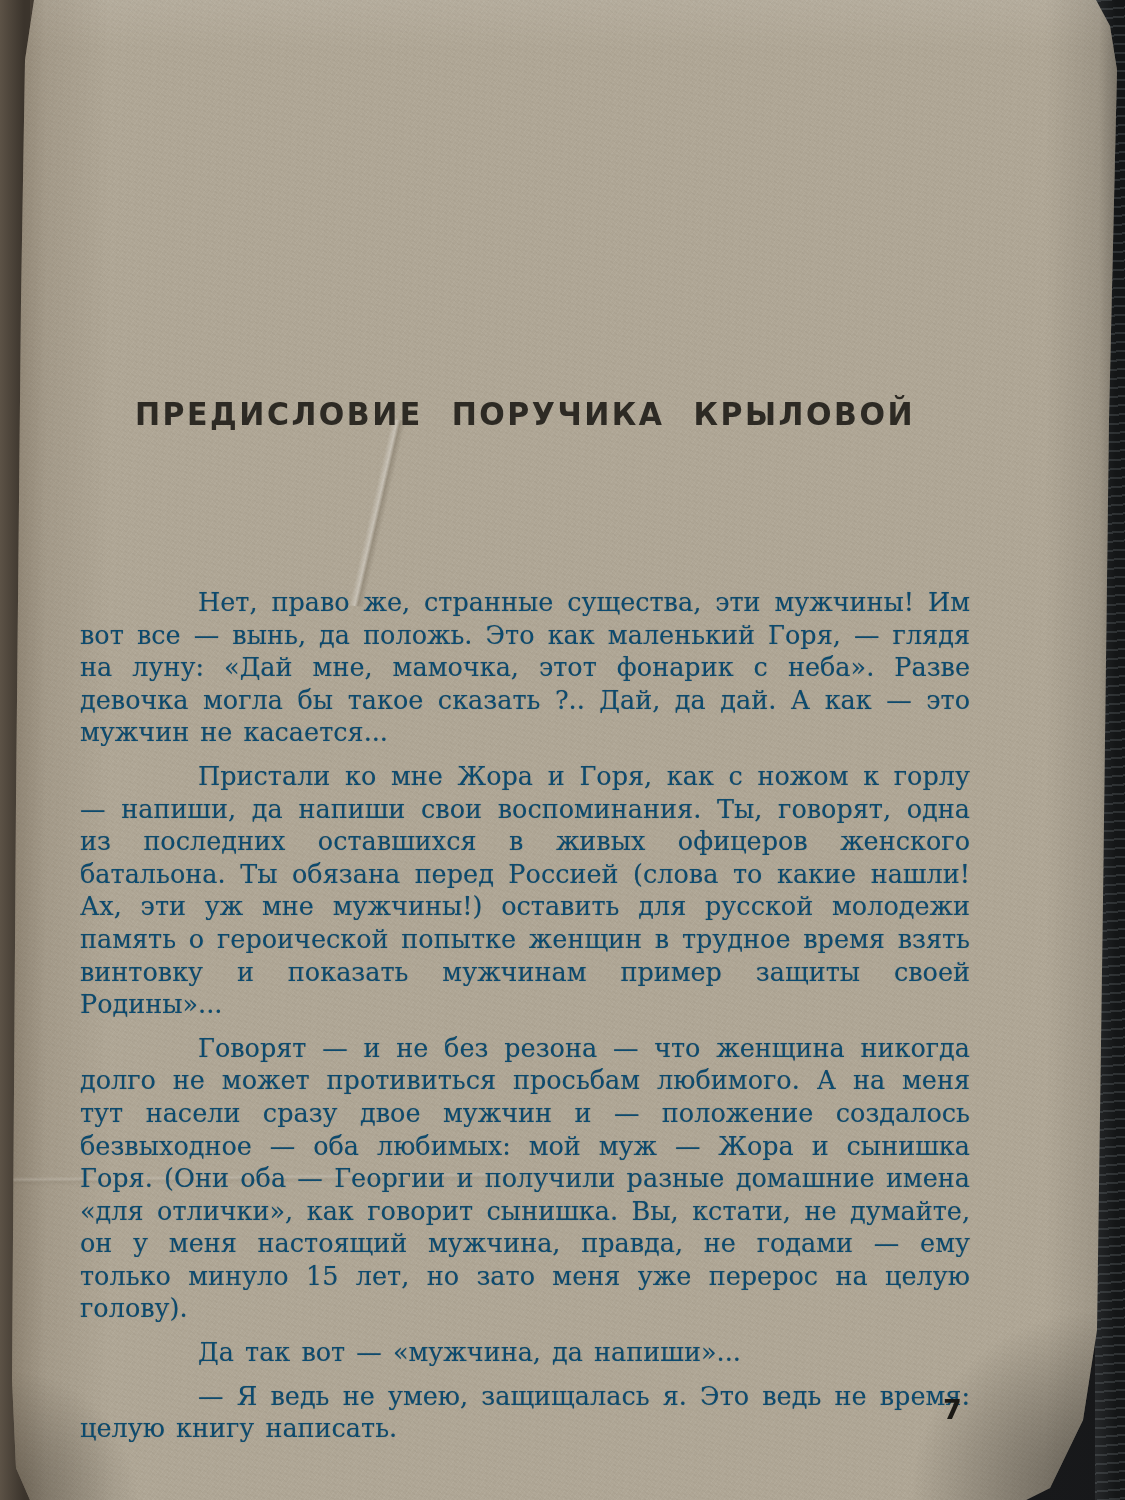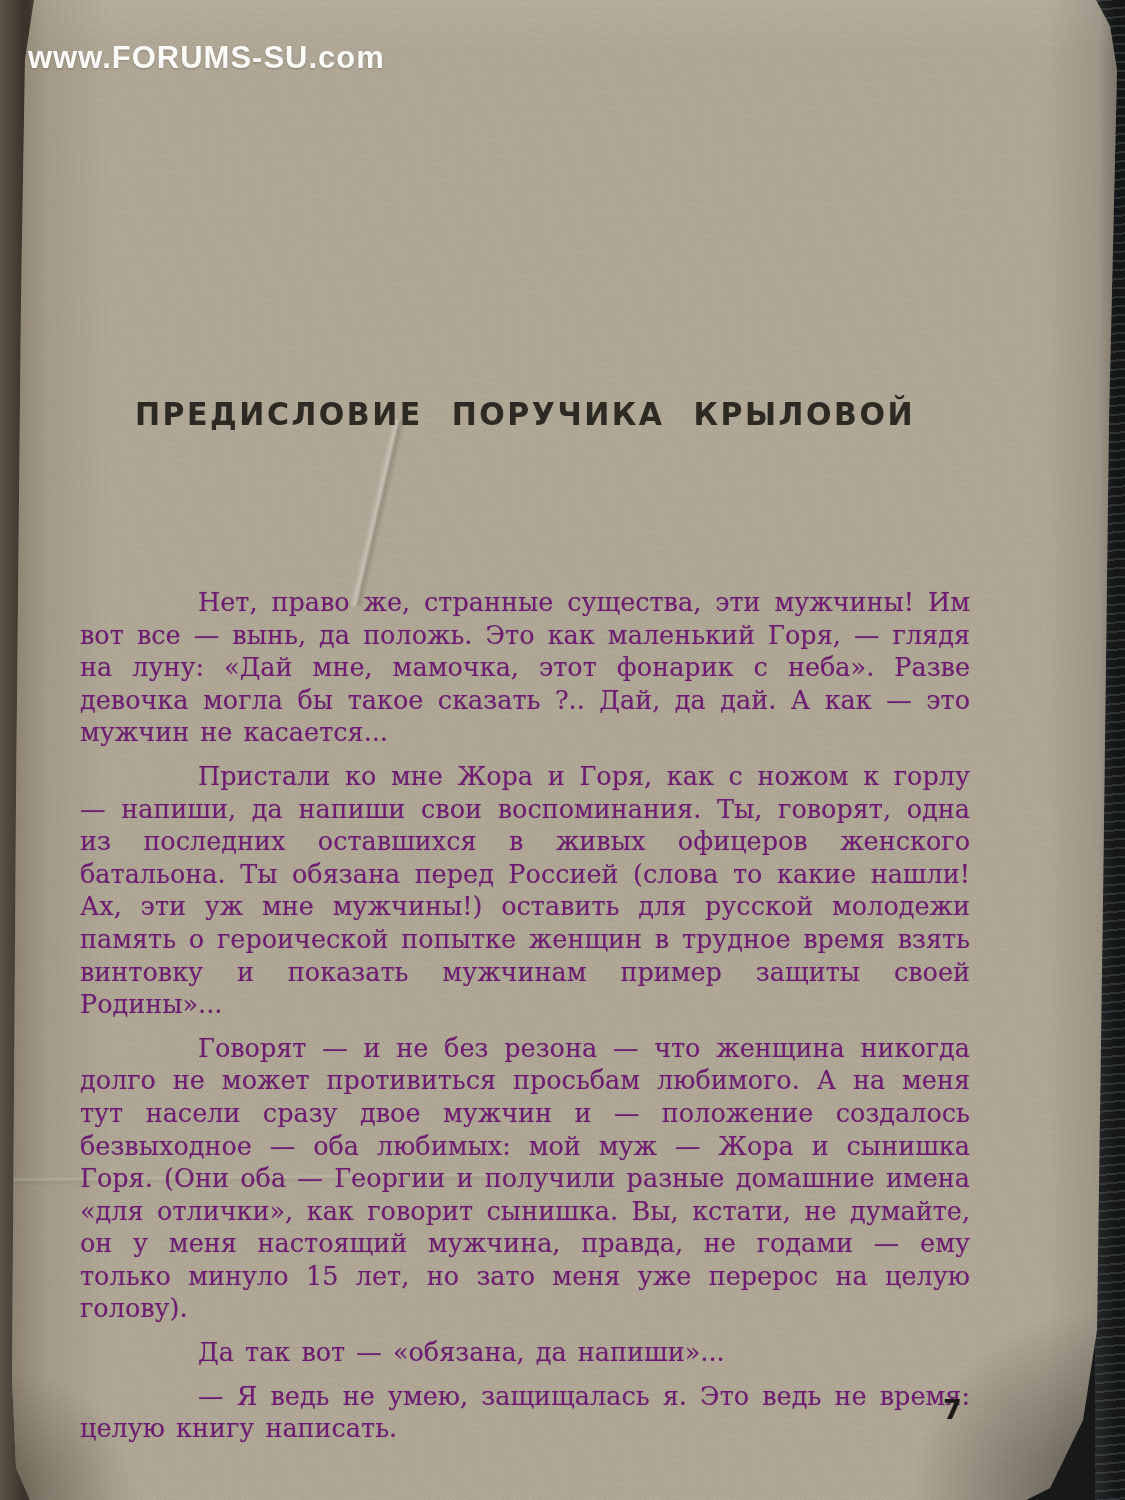--- a/index.html
+++ b/index.html
@@ -97,21 +97,21 @@
     color: #2d2a24;
     transform: scaleY(1.08);
   }
 
   .content p {
     margin: 0 0 11px 0;
     font-size: 25.5px; line-height: 32.6px;
     text-align: justify;
     text-indent: 118px;
     word-spacing: 3px;
-    color: #701a75;
+    color: #0c4a6e;
     text-shadow: 0 0 1px rgba(53,48,40,0.35);
   }
 
   .page-number {
     position: absolute; left: 943px; top: 1394px;
     font-family: "DejaVu Sans", "Liberation Sans", sans-serif;
     font-weight: 700; font-size: 27px;
     color: #1b1915;
   }
 </style>
@@ -122,28 +122,27 @@
 
   <div class="edge-left"></div>
   <div class="edge-right"></div>
 
   <div class="paper">
     <div class="texture"></div>
     <div class="shade"></div>
     <div class="crease-vertical"></div>
     <div class="crease-horizontal"></div>
 
-    <div class="watermark">www.FORUMS-SU.com</div>
 
     <div class="content">
       <h1 class="heading">ПРЕДИСЛОВИЕ ПОРУЧИКА КРЫЛОВОЙ</h1>
 
       <p>Нет, право же, странные существа, эти мужчины! Им вот все — вынь, да положь. Это как маленький Горя, — глядя на луну: «Дай мне, мамочка, этот фонарик с неба». Разве девочка могла бы такое сказать ?.. Дай, да дай. А как — это мужчин не касается...</p>
       <p>Пристали ко мне Жора и Горя, как с ножом к горлу — напиши, да напиши свои воспоминания. Ты, говорят, одна из последних оставшихся в живых офицеров женского батальона. Ты обязана перед Россией (слова то какие нашли! Ах, эти уж мне мужчины!) оставить для русской молодежи память о героической попытке женщин в трудное время взять винтовку и показать мужчинам пример защиты своей Родины»...</p>
       <p>Говорят — и не без резона — что женщина никогда долго не может противиться просьбам любимого. А на меня тут насели сразу двое мужчин и — положение создалось безвыходное — оба любимых: мой муж — Жора и сынишка Горя. (Они оба — Георгии и получили разные домашние имена «для отлички», как говорит сынишка. Вы, кстати, не думайте, он у меня настоящий мужчина, правда, не годами — ему только минуло 15 лет, но зато меня уже перерос на целую голову).</p>
-      <p>Да так вот — «обязана, да напиши»...</p>
+      <p>Да так вот — «мужчина, да напиши»...</p>
       <p>— Я ведь не умею, защищалась я. Это ведь не время: целую книгу написать.</p>
     </div>
 
     <div class="page-number">7</div>
   </div>
 
 </div>
 
 </body></html>

